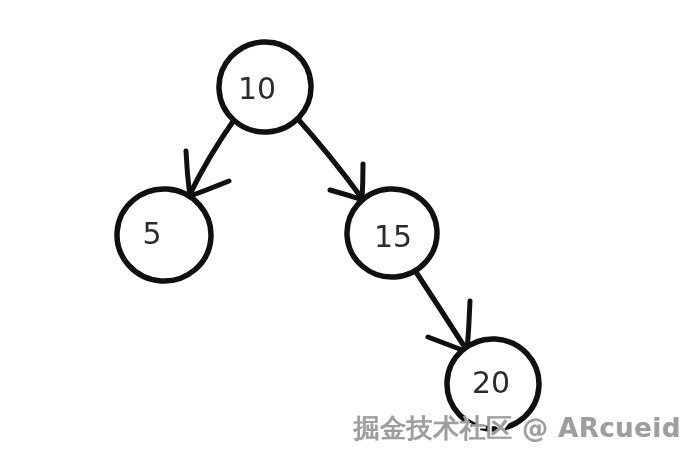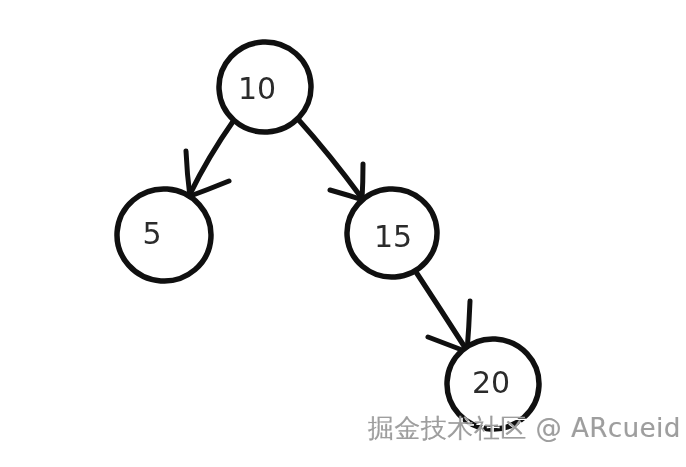--- a/index.html
+++ b/index.html
@@ -33,21 +33,21 @@
     font-family: "DejaVu Sans", "Liberation Sans", sans-serif;
     font-size: 30px;
     fill: #2b2b2b;
     text-anchor: middle;
   }
   .watermark {
     position: absolute;
     right: 5px;
     bottom: 7px;
     font-size: 26px;
-    font-weight: normal;
+    font-weight: bold;
     letter-spacing: 0.5px;
     color: #9e9e9e;
     text-shadow: 1.5px 1.5px 0 #ffffff, -0.5px -0.5px 0 rgba(110,110,110,0.35);
     white-space: nowrap;
     user-select: none;
     margin-left: 17px;
   }
 </style>
 </head>
 <body>

